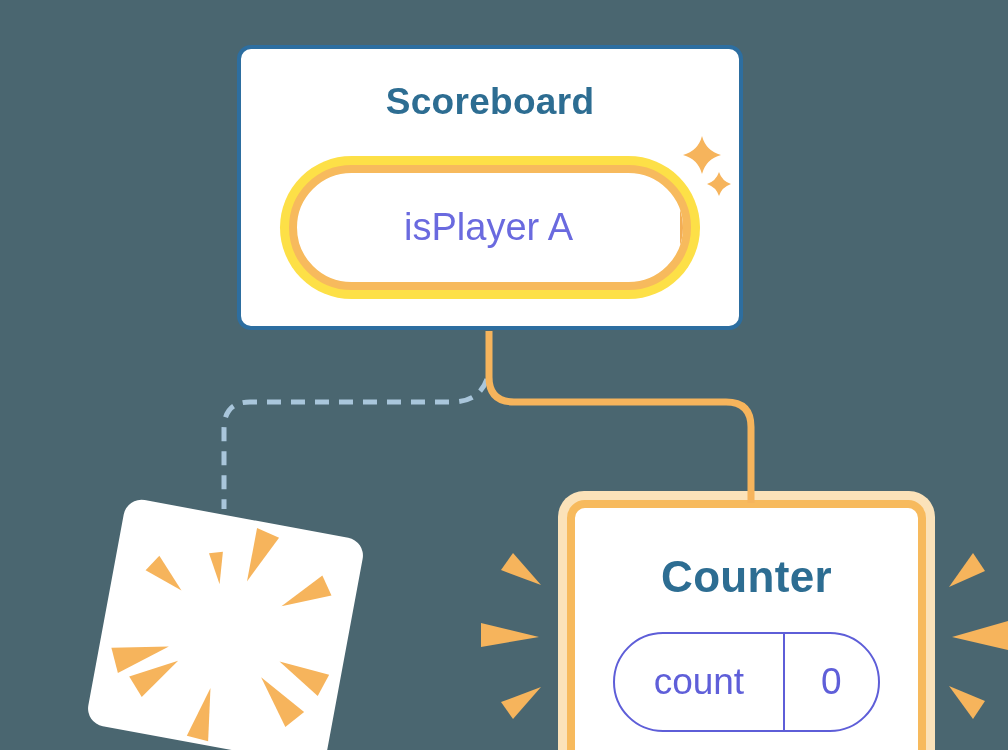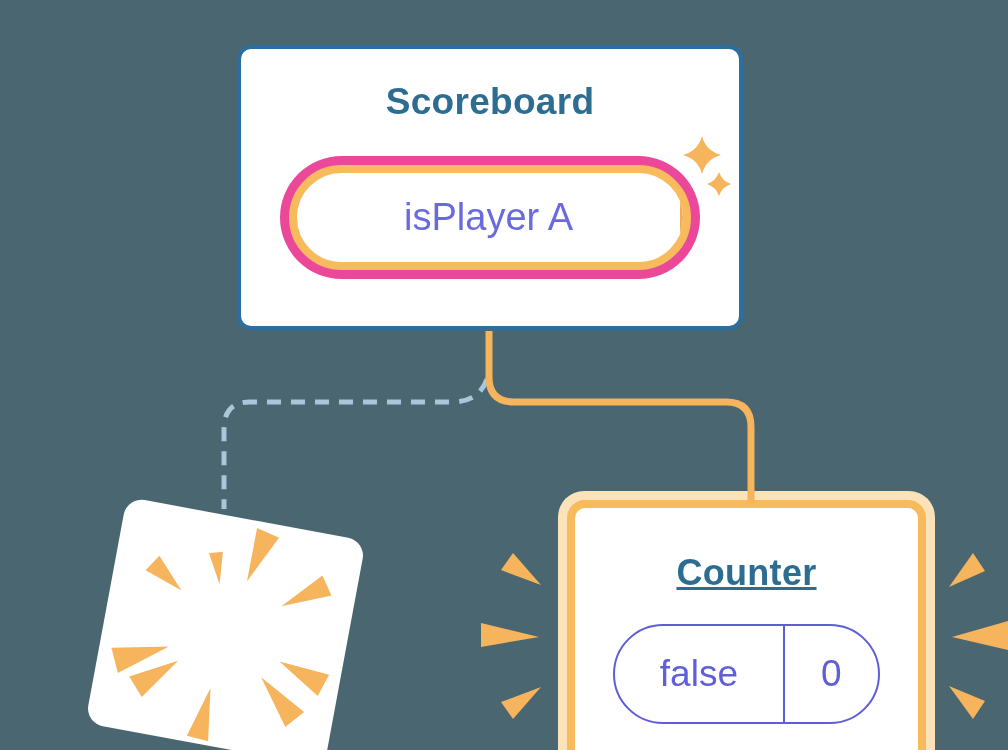--- a/index.html
+++ b/index.html
@@ -19,22 +19,22 @@
   }
   .component-title {
     text-align:center; font-size:37px; font-weight:600; color:#2D6D92;
     letter-spacing:0.3px;
   }
   .scoreboard .component-title { margin-top:32px; }
 
   
   .pill-glow {
     position:absolute; left:50%; transform:translateX(-50%);
-    top:107px; width:420px; height:123px;
-    background:#ec4899; border-radius:999px; padding:9px; box-sizing:border-box;
+    top:107px; width:420px; height:143px;
+    background:#fde047; border-radius:999px; padding:9px; box-sizing:border-box;
   }
   .pill-hot {
     width:100%; height:100%; box-sizing:border-box;
     border:8px solid #F7BA5D; border-radius:999px; background:#fff;
     display:flex; overflow:hidden;
   }
   .pill-cell {
     display:flex; align-items:center; justify-content:center;
     font-size:38px; color:#6A6ADF;
   }
@@ -45,21 +45,21 @@
   
   .counter-outer {
     position:absolute; left:558px; top:450px; width:377px; height:292px;
     background:#FBE2B9; border-radius:26px; padding:9px; box-sizing:border-box;
   }
   .counter-inner {
     width:100%; height:100%; box-sizing:border-box;
     border:8px solid #F7BA5D; border-radius:18px; background:#fff;
     display:flex; flex-direction:column; align-items:center;
   }
-  .counter-inner .component-title { margin-top:44px; font-size:36px;text-decoration:underline; }
+  .counter-inner .component-title { margin-top:44px; font-size:44px; }
   .pill-plain {
     margin-top:30px; width:267px; height:100px; box-sizing:border-box;
     border:2px solid #5E5ED8; border-radius:999px; background:#fff;
     display:flex; overflow:hidden;
   }
   .pill-plain .pill-cell { font-size:37px; color:#5F5FD9; }
   .pill-plain .pill-name { flex:1.8; }
   .pill-divider-purple { width:2px; background:#5E5ED8; }
   .pill-plain .pill-value { flex:1; font-weight:400; color:#5F5FD9; }
 
@@ -98,21 +98,21 @@
         <polygon points="58,0 114,-13 114,13" transform="rotate(155)"></polygon>
         <polygon points="60,0 100,-10 100,10" transform="rotate(-147)"></polygon>
       </g>
     </svg>
   </div>
 
   <div class="counter-outer">
     <div class="counter-inner">
       <div class="component-title">Counter</div>
       <div class="pill-plain">
-        <div class="pill-cell pill-name">false</div>
+        <div class="pill-cell pill-name">count</div>
         <div class="pill-divider-purple"></div>
         <div class="pill-cell pill-value">0</div>
       </div>
     </div>
   </div>
 
   <svg width="1008" height="750" viewBox="0 0 1008 750">
     <path d="M487,338 Q479,361 452,361 L250,361 Q224,361 224,388 L224,468" fill="none" stroke="#A9C6DB" stroke-width="5" stroke-dasharray="14 10"></path>
     <path d="M489,290 L489,336 Q489,361 514,361 L726,361 Q751,361 751,386 L751,462" fill="none" stroke="#F6B45C" stroke-width="7"></path>
   </svg>

